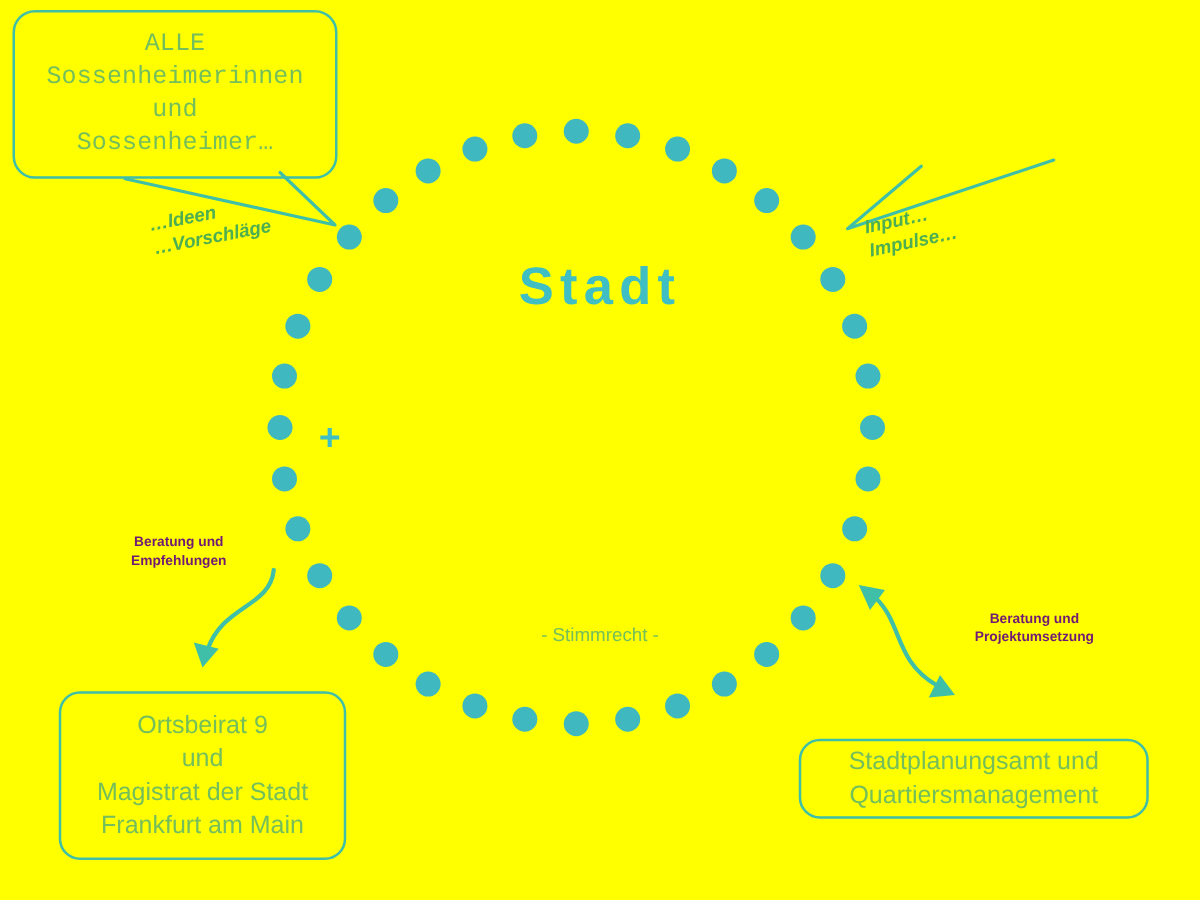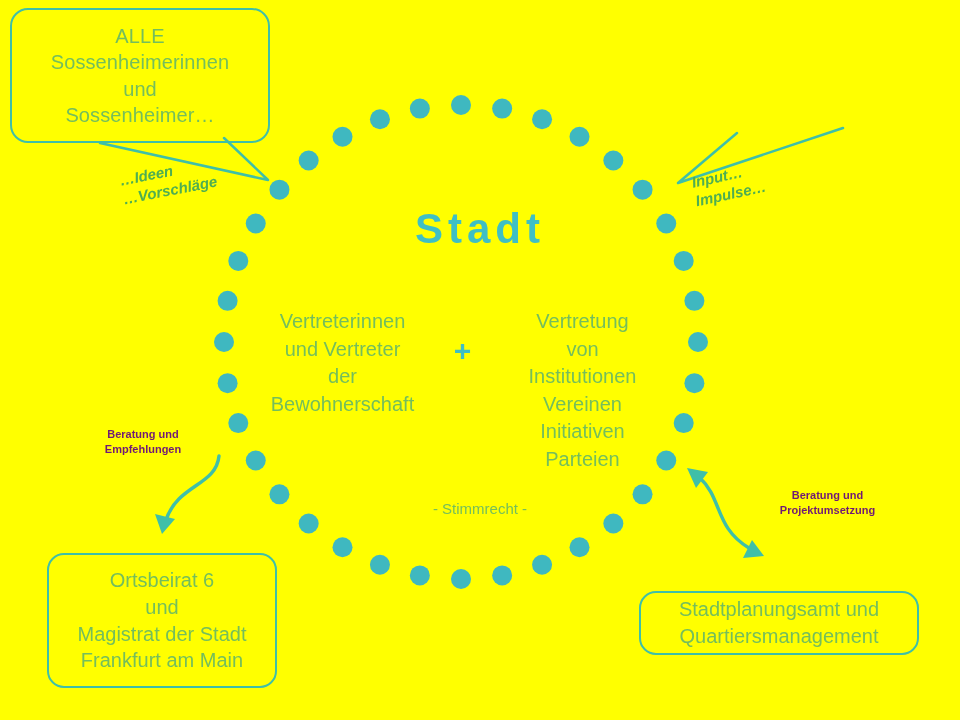--- a/index.html
+++ b/index.html
@@ -24,20 +24,21 @@
     display:flex;
     align-items:center;
     justify-content:center;
     text-align:center;
   }
   .bubble .btxt{
     color:#74BE5C;
     line-height:1.32;
     white-space:pre-line;
     letter-spacing:.1px;
+    font-family:Liberation Mono, monospace;
   }
 
   #bubble-citizens{left:10px;top:8px;width:260px;height:135px;}
   #bubble-citizens .btxt{font-size:20px;}
 
   #bubble-workshops{left:706px;top:18px;width:247px;height:110px;}
   #bubble-workshops .btxt{font-size:20px;}
 
   
   .obox{
@@ -170,40 +171,30 @@
   </div>
   <div class="tail-label" id="label-ideen">…Ideen
 …Vorschläge</div>
 
   <div class="tail-label" id="label-input">Input…
 Impulse…</div>
 
   <div id="beirat-title">Stadt</div>
 
   <div id="columns">
-    <div class="col">Vertreterinnen
-und Vertreter
-der
-Bewohnerschaft</div>
     <div id="plus-sign">+</div>
-    <div class="col">Vertretung
-von
-Institutionen
-Vereinen
-Initiativen
-Parteien</div>
   </div>
 
   <div id="stimmrecht">- Stimmrecht -</div>
 
   <div class="arrow-label" id="label-beratung-empfehlungen">Beratung und
 Empfehlungen</div>
 
   <div class="obox" id="box-ortsbeirat">
-    <div class="btxt">Ortsbeirat 6
+    <div class="btxt">Ortsbeirat 9
 und
 Magistrat der Stadt
 Frankfurt am Main</div>
   </div>
 
   <div class="arrow-label" id="label-beratung-projekt">Beratung und
 Projektumsetzung</div>
 
   <div class="obox" id="box-stadtplanung">
     <div class="btxt">Stadtplanungsamt und

